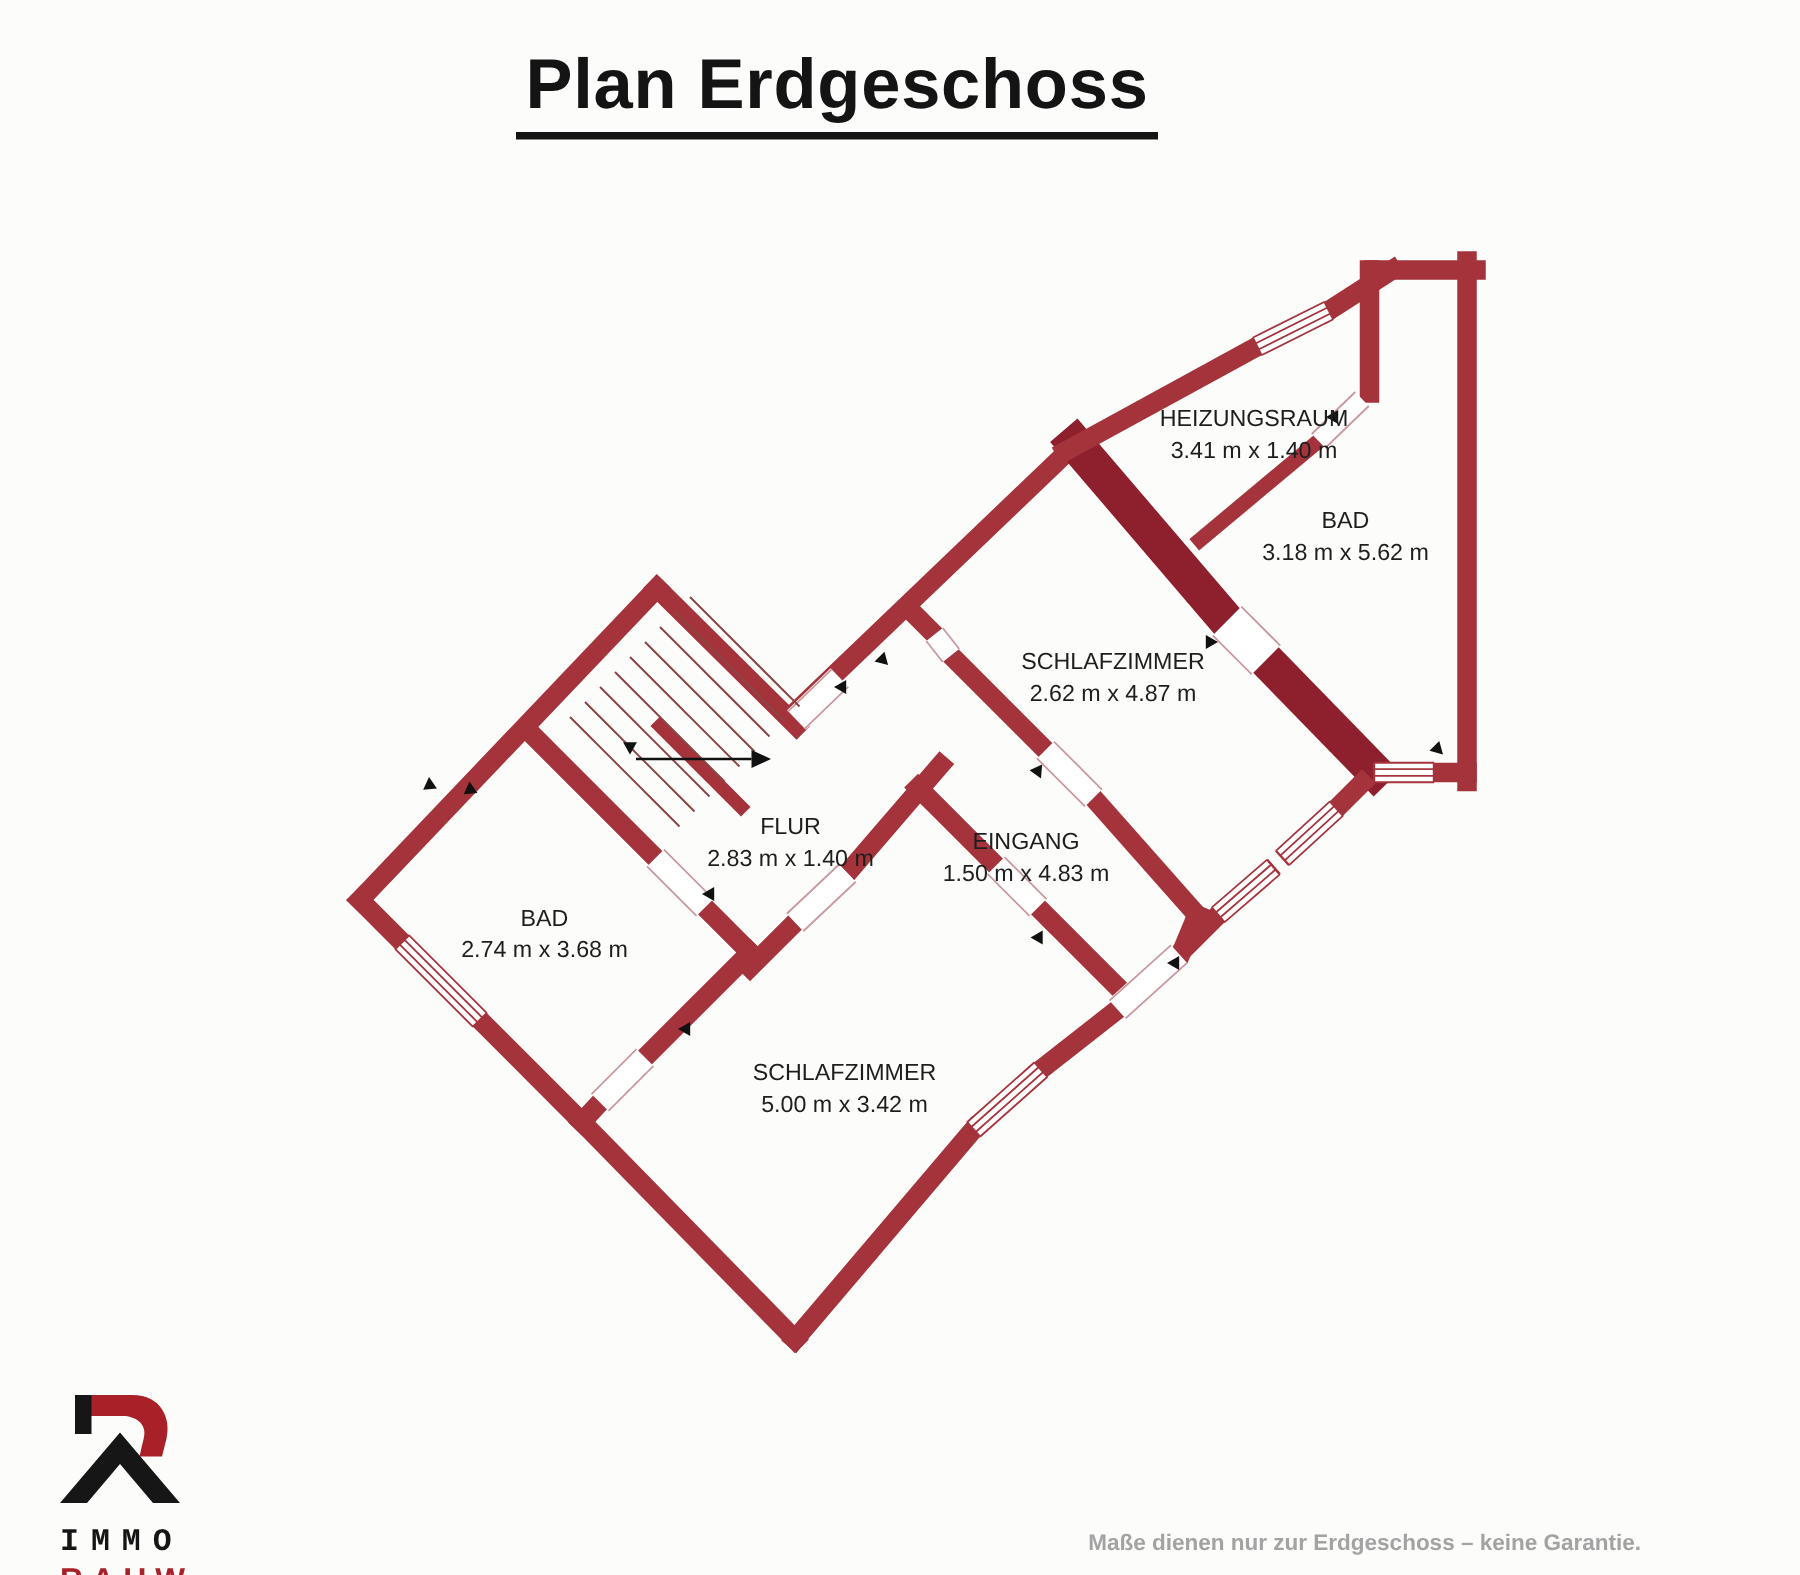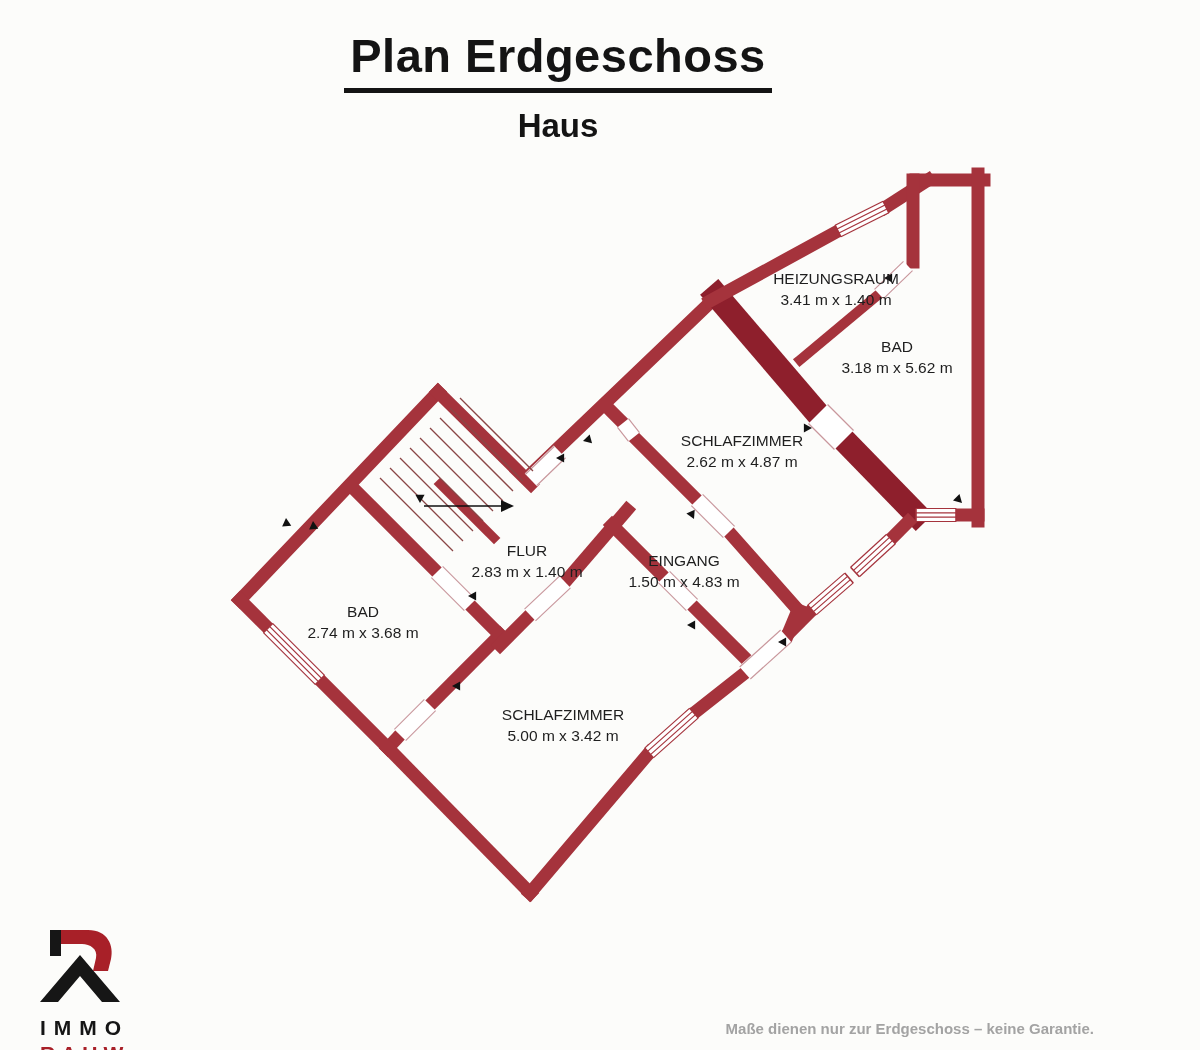--- a/index.html
+++ b/index.html
@@ -5,32 +5,31 @@
   html,body{margin:0;padding:0;width:1200px;height:1050px;background:#fcfcfa;overflow:hidden;
             font-family:"Liberation Sans", sans-serif;}
   .page{position:relative;width:1116px;height:1050px;}
   .hdr{position:absolute;top:28px;left:0;width:100%;text-align:center;}
   .title{display:inline-block;font-size:47px;font-weight:800;color:#141414;
          border-bottom:5px solid #141414;padding:0 6px 5px 6px;letter-spacing:.5px;}
   .subtitle{margin-top:14px;font-size:33px;font-weight:700;color:#141414;}
   svg.plan{position:absolute;left:0;top:0;}
   .roomname,.roomdims{font-family:"Liberation Sans",sans-serif;font-size:15.5px;fill:#1e1e1e;}
   .logo{position:absolute;left:36px;top:926px;width:200px;}
-  .brand1{font-size:21px;font-weight:700;color:#151515;letter-spacing:8px;margin:6px 0 0 4px;}
+  .brand1{font-size:21px;font-weight:700;color:#151515;letter-spacing:8px;margin:6px 0 0 4px;font-family:Liberation Mono, monospace;}
   .brand2{font-size:21px;font-weight:700;color:#a82028;letter-spacing:6px;margin:2px 0 0 4px;}
   .disclaimer{position:absolute;right:22px;bottom:13px;font-size:15px;font-weight:700;color:#a3a3a3;}
 </style>
 </head>
 <body>
 
 <div class="page">
 
   <div class="hdr">
     <div class="title">Plan Erdgeschoss</div>
-    <div class="subtitle">Haus</div>
   </div>
 
   <svg class="plan" width="1200" height="1050" viewBox="0 0 1200 1050">
     <g id="layer-walls">
         <line x1="240" y1="600" x2="438" y2="392" stroke="#a5333c" stroke-width="13" stroke-linecap="square"></line>
         <line x1="438" y1="392" x2="531" y2="484" stroke="#a5333c" stroke-width="13" stroke-linecap="square"></line>
         <line x1="531" y1="474" x2="717" y2="296" stroke="#a5333c" stroke-width="13" stroke-linecap="square"></line>
         <line x1="605" y1="405" x2="623" y2="423" stroke="#a5333c" stroke-width="13" stroke-linecap="square"></line>
         <line x1="634" y1="437" x2="697" y2="500" stroke="#a5333c" stroke-width="13" stroke-linecap="square"></line>
         <line x1="729" y1="532" x2="798" y2="610" stroke="#a5333c" stroke-width="13" stroke-linecap="square"></line>

